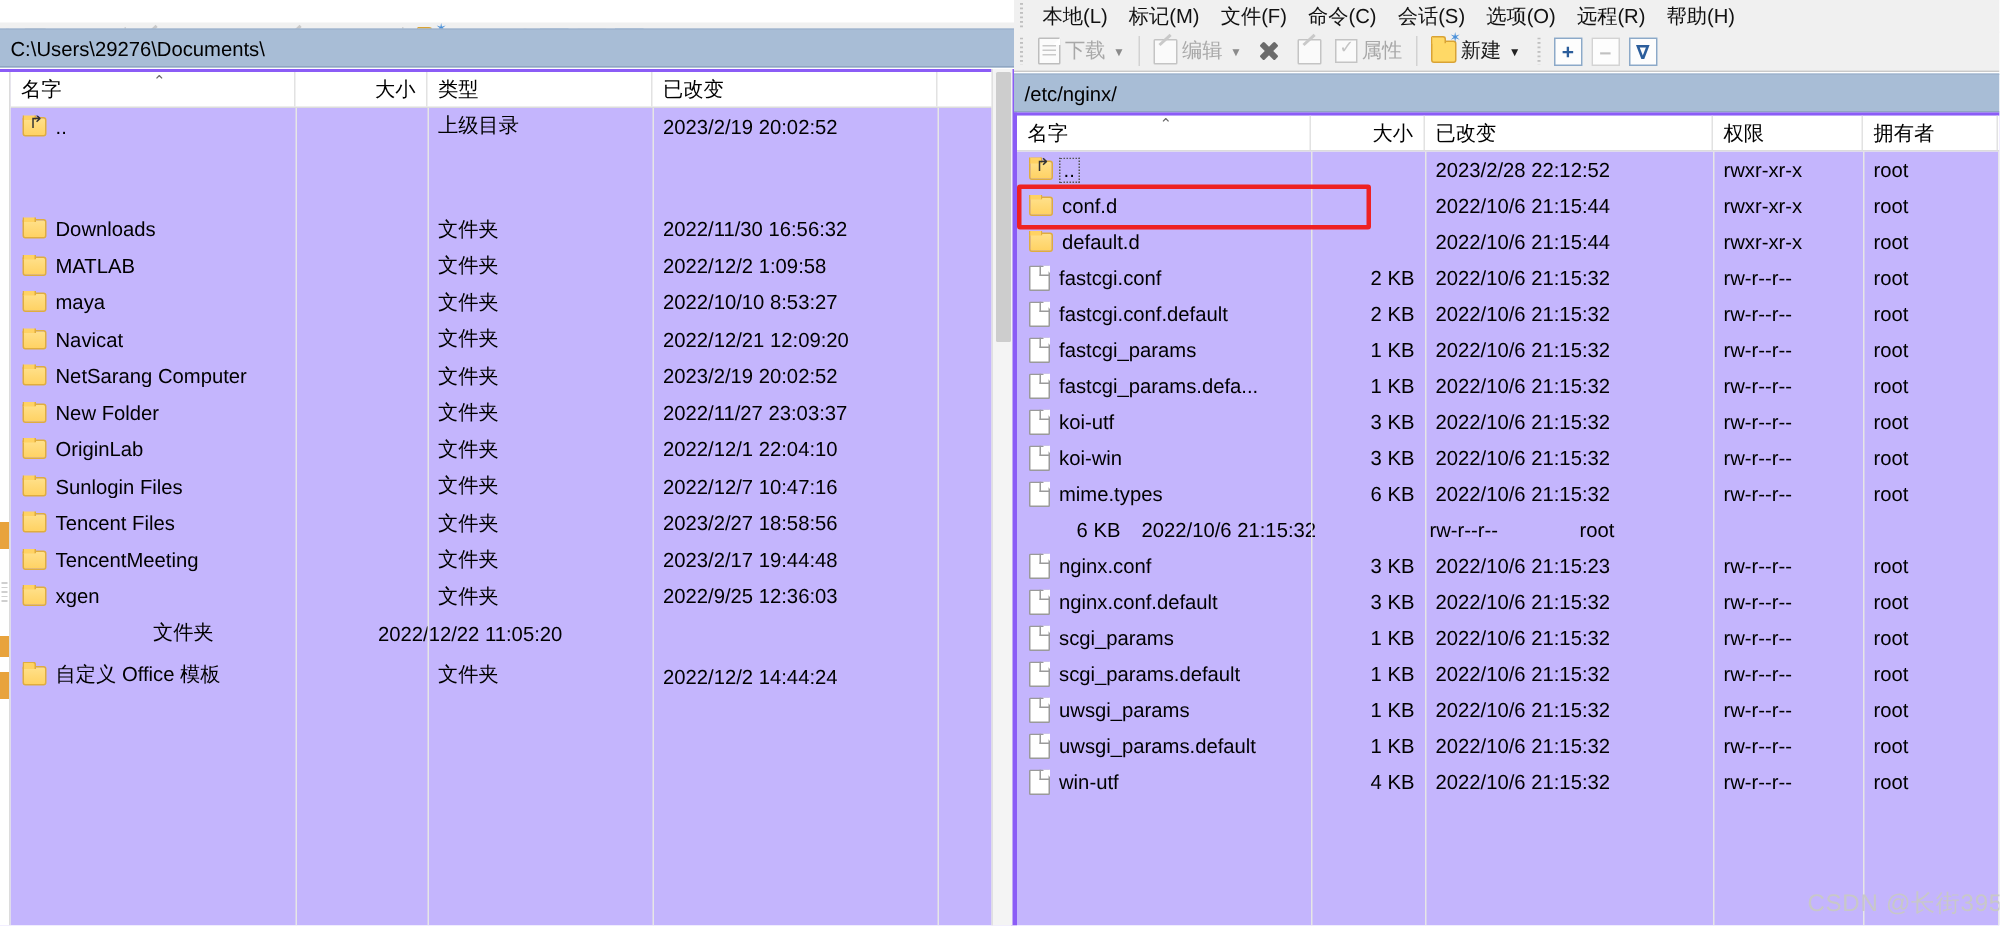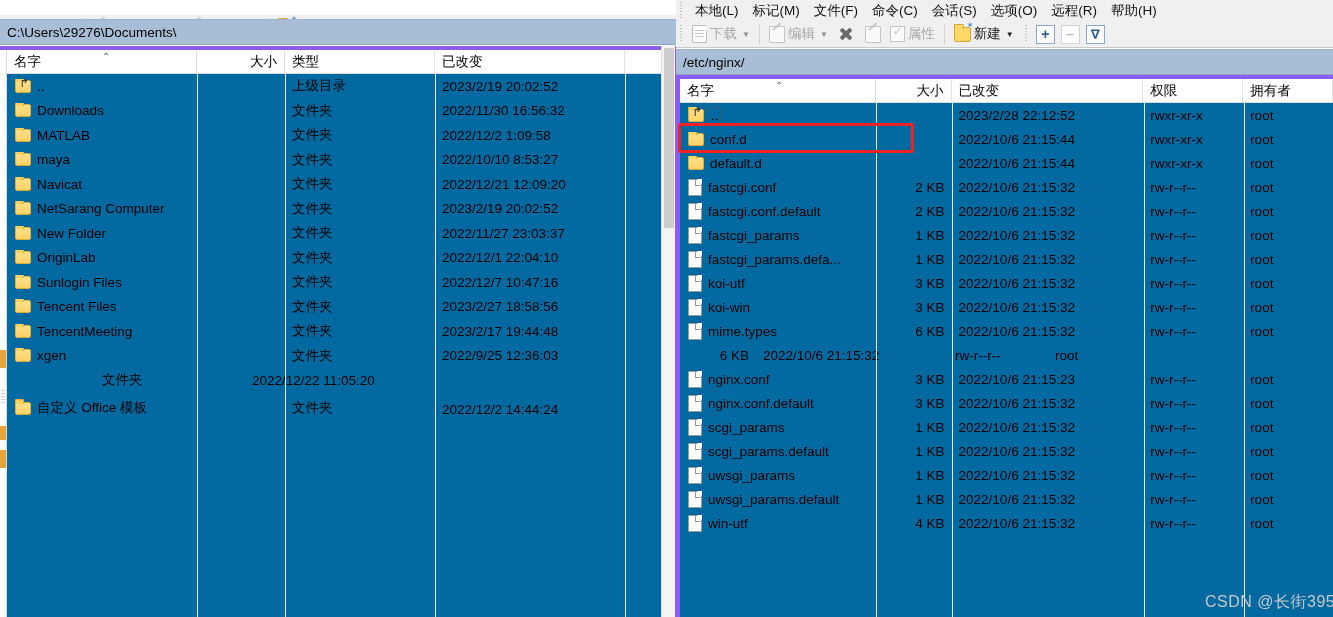--- a/index.html
+++ b/index.html
@@ -123,22 +123,22 @@
     display: flex; align-items: center;
     padding-left: 7px;
     font-size: 13.5px; color: #000;
     border-top: 1px solid #9fb4ce;
     border-bottom: 1px solid #8fa6c2;
   }
 
   
   .pane {
     position: absolute;
-    background: #0369a1;
-    border: 4px solid #8b5cf6;
+    background: #c4b5fd;
+    border: 2px solid #8b5cf6;
     overflow: hidden;
   }
   .hdr {
     display: flex; height: 24px;
     border-bottom: 1px solid #dcdcdc;
     background: #ffffff;
     font-size: 13.5px;
   }
   .hdr .col {
     position: relative;
@@ -321,21 +321,21 @@
     <div id="left-rows" class="rows" style="margin-left:7px;">
         <div class="row" style="height: 24.5px;">
           <div class="cell name" style="width: 190px;">
             <span class="fi-folder fi-up"></span>
             <span>..</span>
           </div>
           <div class="cell r" style="width: 88px;"></div>
           <div class="cell" style="width: 150px;">上级目录</div>
           <div class="cell" style="width: 190px;">2023/2/19  20:02:52</div>
         </div>
-        <div class="row" style="height: 24.5px;">
+        <div class="row" style="height: 24.5px; margin-top: 44px;">
           <div class="cell name" style="width: 190px;">
             <span class="fi-folder"></span>
             <span>Downloads</span>
           </div>
           <div class="cell r" style="width: 88px;"></div>
           <div class="cell" style="width: 150px;">文件夹</div>
           <div class="cell" style="width: 190px;">2022/11/30  16:56:32</div>
         </div>
         <div class="row" style="height: 24.5px;">
           <div class="cell name" style="width: 190px;">

